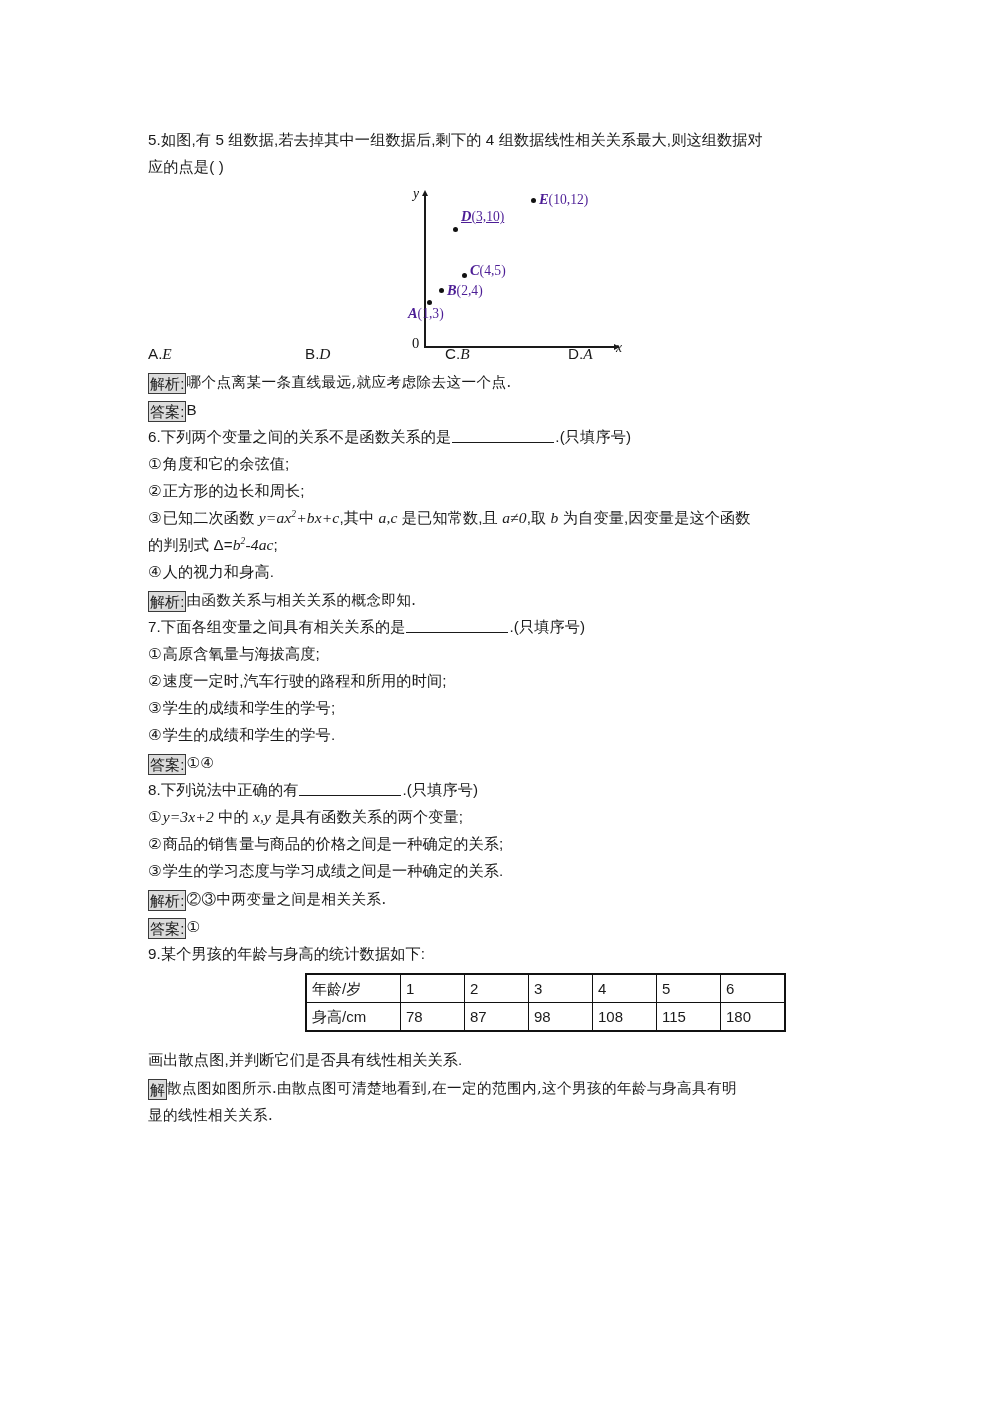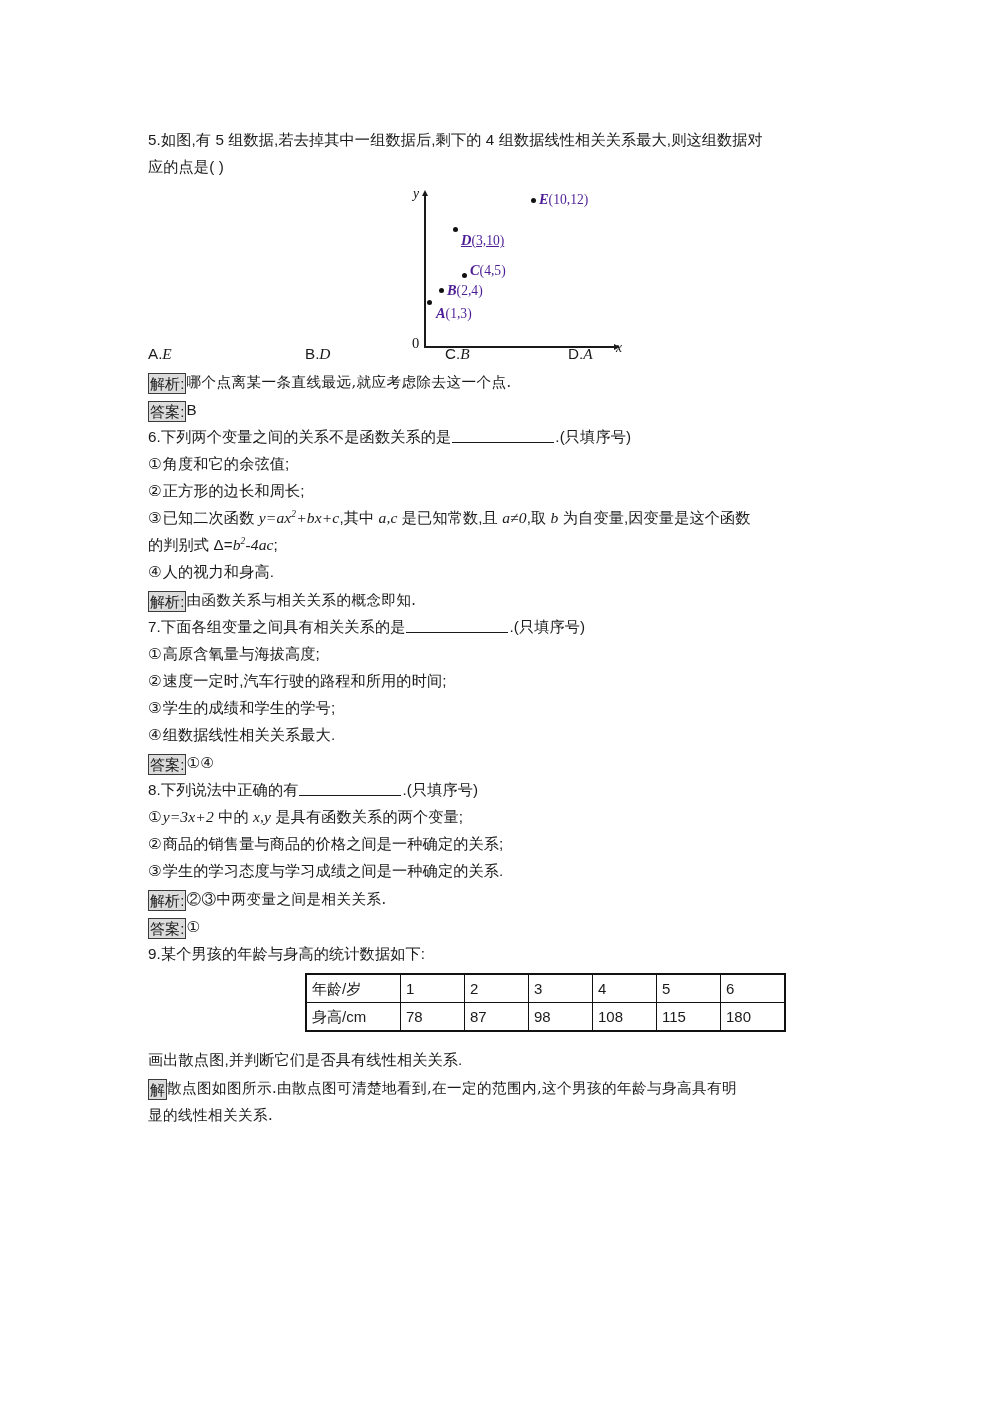--- a/index.html
+++ b/index.html
@@ -196,30 +196,30 @@
       <div class="axis-h" style="left:276px; top:166px; width:190px;"></div>
       <div class="arrowright" style="left:466px; top:163.5px;"></div>
       <span class="axlabel" style="left:468px; top:160px;">x</span>
 
       <span class="origin" style="left:264px; top:155px;">0</span>
 
       <div class="dot" style="left:383px; top:18px;"></div>
       <span class="ptlabel" style="left:391px; top:11px;"><i>E</i>(10,12)</span>
 
       <div class="dot" style="left:305px; top:47px;"></div>
-      <span class="ptlabel" style="left:313px; top:52px;text-decoration:underline;"><i>D</i>(3,10)</span>
+      <span class="ptlabel" style="left:313px; top:28px;text-decoration:underline;"><i>D</i>(3,10)</span>
 
       <div class="dot" style="left:314px; top:93px;"></div>
       <span class="ptlabel" style="left:322px; top:82px;font-family:Liberation Serif, serif;"><i>C</i>(4,5)</span>
 
       <div class="dot" style="left:291px; top:108px;"></div>
       <span class="ptlabel" style="left:299px; top:102px;"><i>B</i>(2,4)</span>
 
       <div class="dot" style="left:279px; top:120px;"></div>
-      <span class="ptlabel" style="left:288px; top:125px;"><i>A</i>(1,3)</span>
+      <span class="ptlabel" style="left:260px; top:125px;"><i>A</i>(1,3)</span>
     </div>
 
     <div class="choices">
       <span class="opt" style="left:0px;"><span>A.</span><span class="mi">E</span></span>
       <span class="opt" style="left:157px;"><span>B.</span><span class="mi">D</span></span>
       <span class="opt" style="left:297px;"><span>C.</span><span class="mi">B</span></span>
       <span class="opt" style="left:420px;"><span>D.</span><span class="mi">A</span></span>
     </div>
 
     <div class="line ansline"><span class="boxlabel">解析:</span><span class="kai">哪个点离某一条直线最远,就应考虑除去这一个点.</span></div>
@@ -234,21 +234,21 @@
     <div class="line"><span>的判别式 Δ=</span><span class="mi">b</span><sup class="exp mi">2</sup><span class="mi">-4ac</span><span>;</span></div>
     <div class="line"><span class="circ">④</span><span>人的视力和身高.</span></div>
     <div class="line ansline"><span class="boxlabel">解析:</span><span class="kai">由函数关系与相关关系的概念即知.</span></div>
   </div>
 
   <div class="q-block">
     <div class="line"><span>7.</span><span>下面各组变量之间具有相关关系的是</span><span class="blank"></span><span>.(只填序号)</span></div>
     <div class="line"><span class="circ">①</span><span>高原含氧量与海拔高度;</span></div>
     <div class="line"><span class="circ">②</span><span>速度一定时,汽车行驶的路程和所用的时间;</span></div>
     <div class="line"><span class="circ">③</span><span>学生的成绩和学生的学号;</span></div>
-    <div class="line"><span class="circ">④</span><span>组数据线性相关关系最大.</span></div>
+    <div class="line"><span class="circ">④</span><span>学生的成绩和学生的学号.</span></div>
     <div class="line ansline"><span class="boxlabel">答案:</span><span class="circ">①④</span></div>
   </div>
 
   <div class="q-block">
     <div class="line"><span>8.</span><span>下列说法中正确的有</span><span class="blank"></span><span>.(只填序号)</span></div>
     <div class="line"><span class="circ">①</span><span class="mi">y=3x+2</span><span> 中的 </span><span class="mi">x,y</span><span> 是具有函数关系的两个变量;</span></div>
     <div class="line"><span class="circ">②</span><span>商品的销售量与商品的价格之间是一种确定的关系;</span></div>
     <div class="line"><span class="circ">③</span><span>学生的学习态度与学习成绩之间是一种确定的关系.</span></div>
     <div class="line ansline"><span class="boxlabel">解析:</span><span class="kai">②③中两变量之间是相关关系.</span></div>
     <div class="line ansline"><span class="boxlabel">答案:</span><span class="circ">①</span></div>

